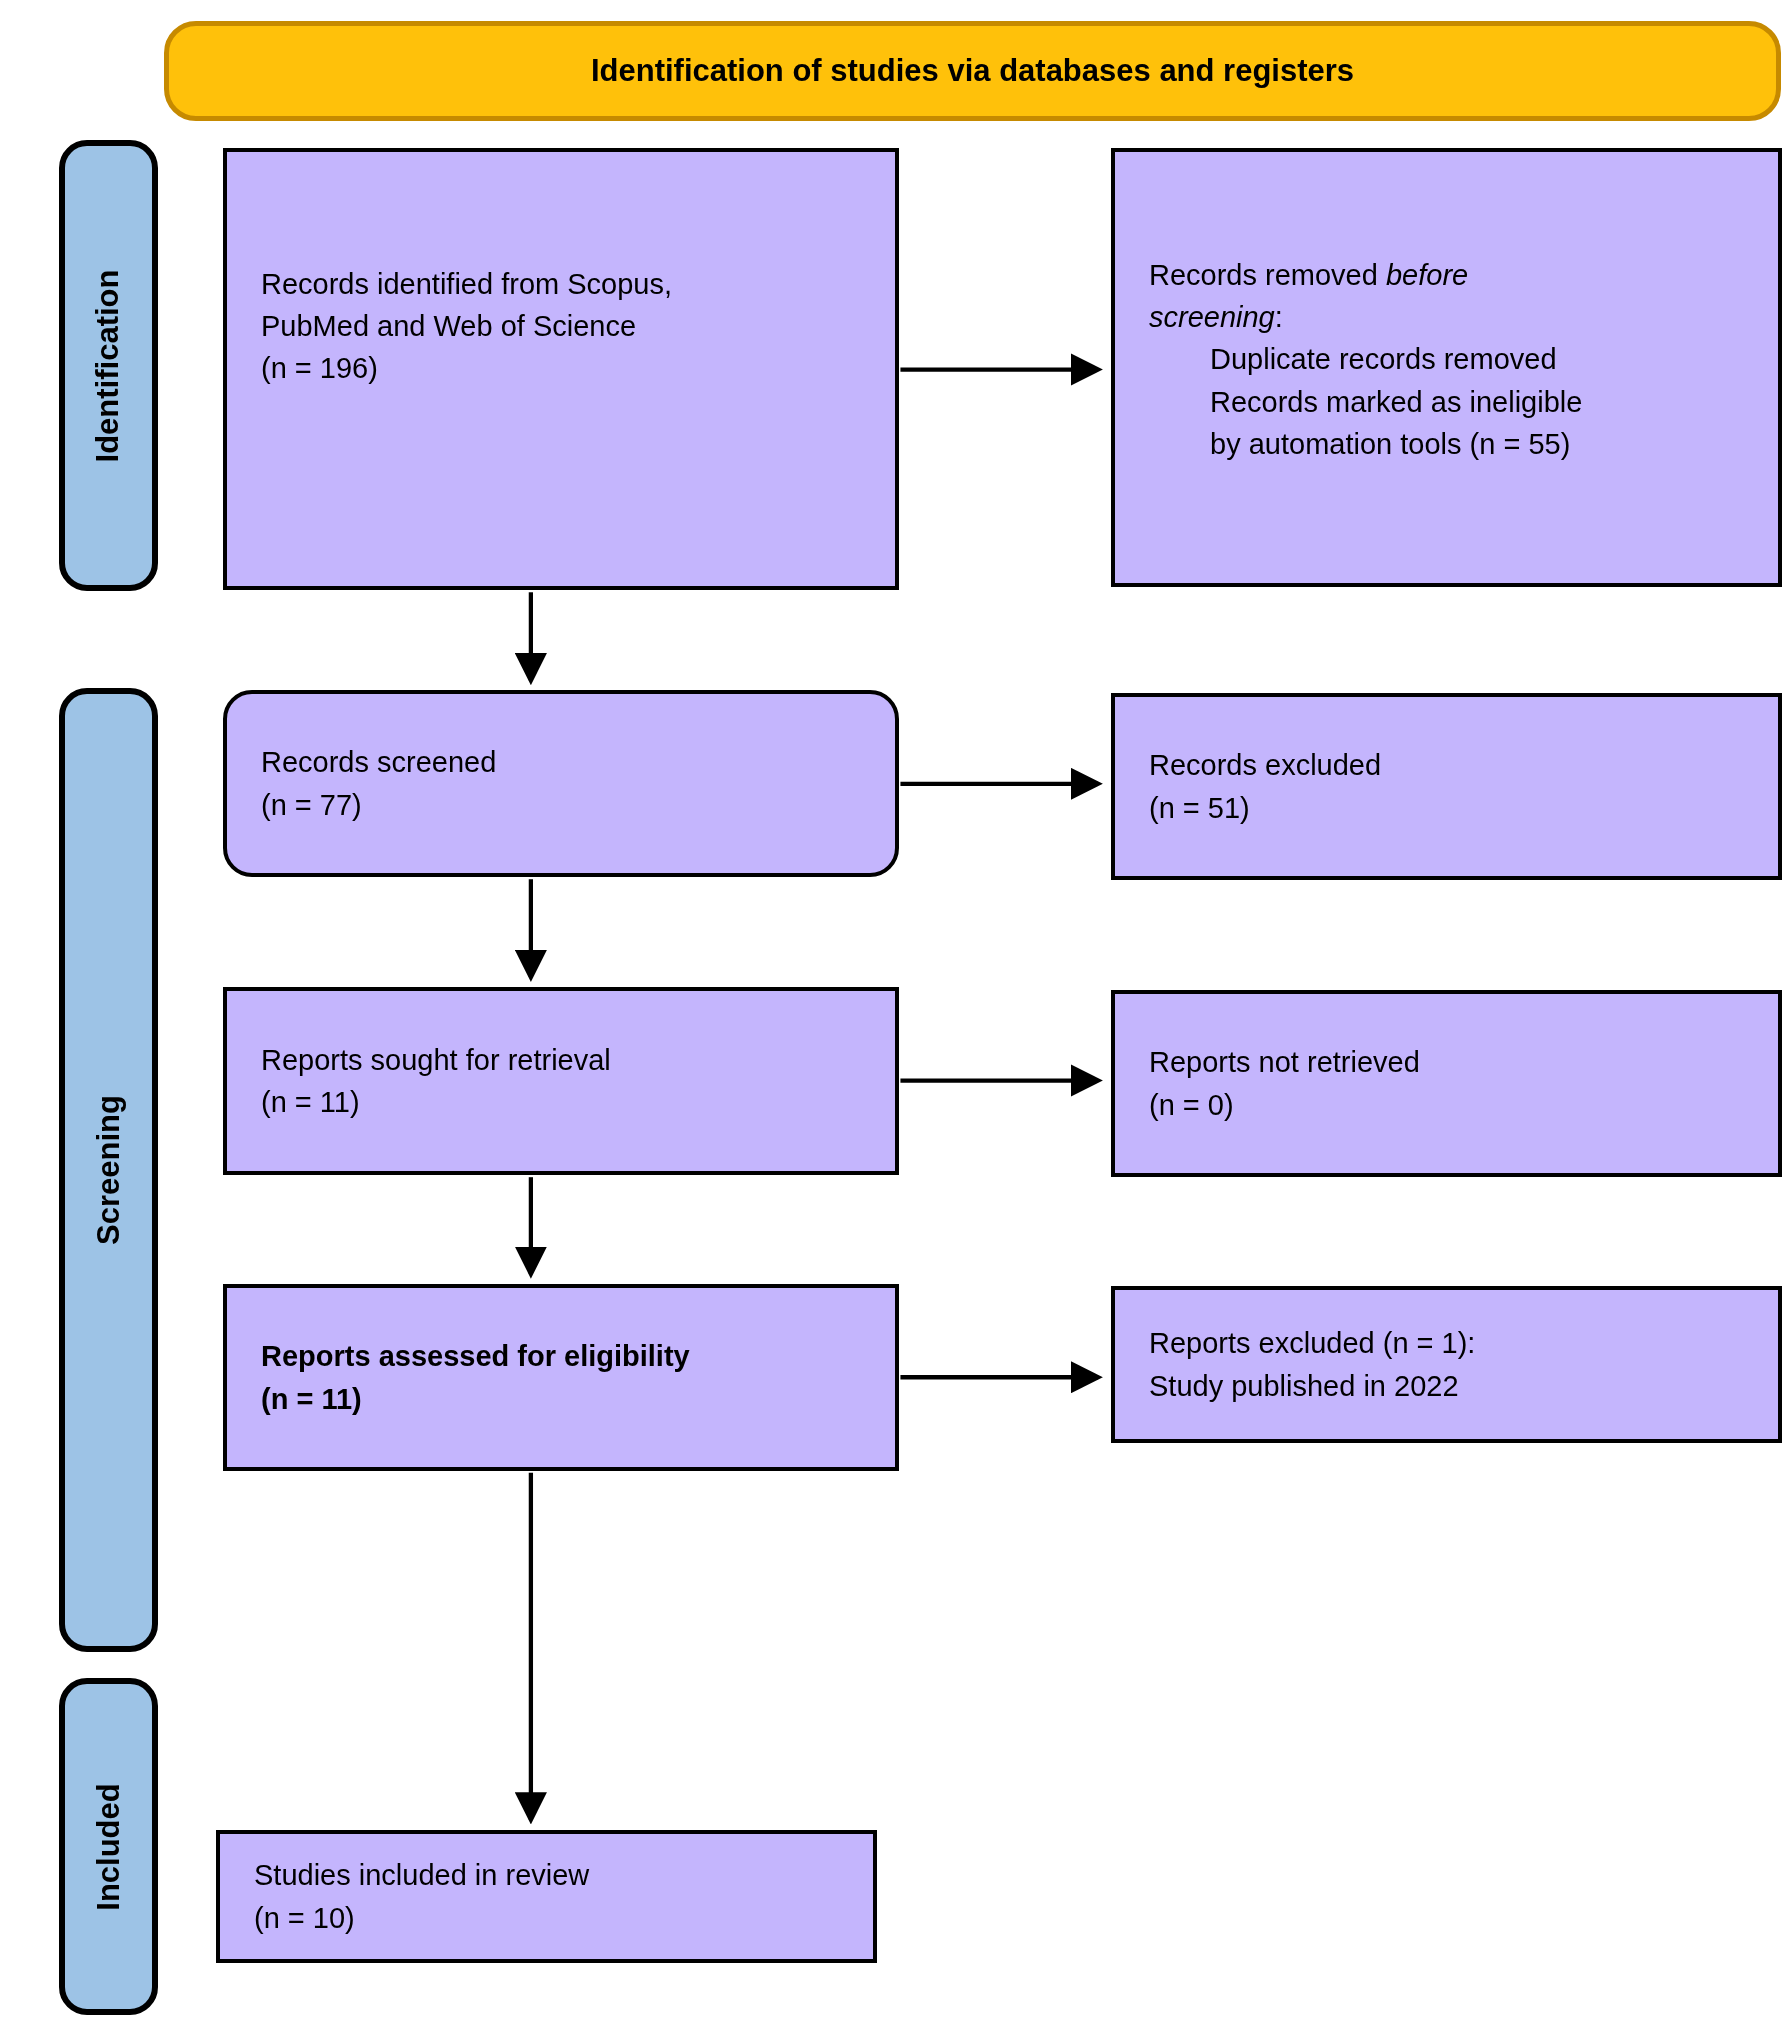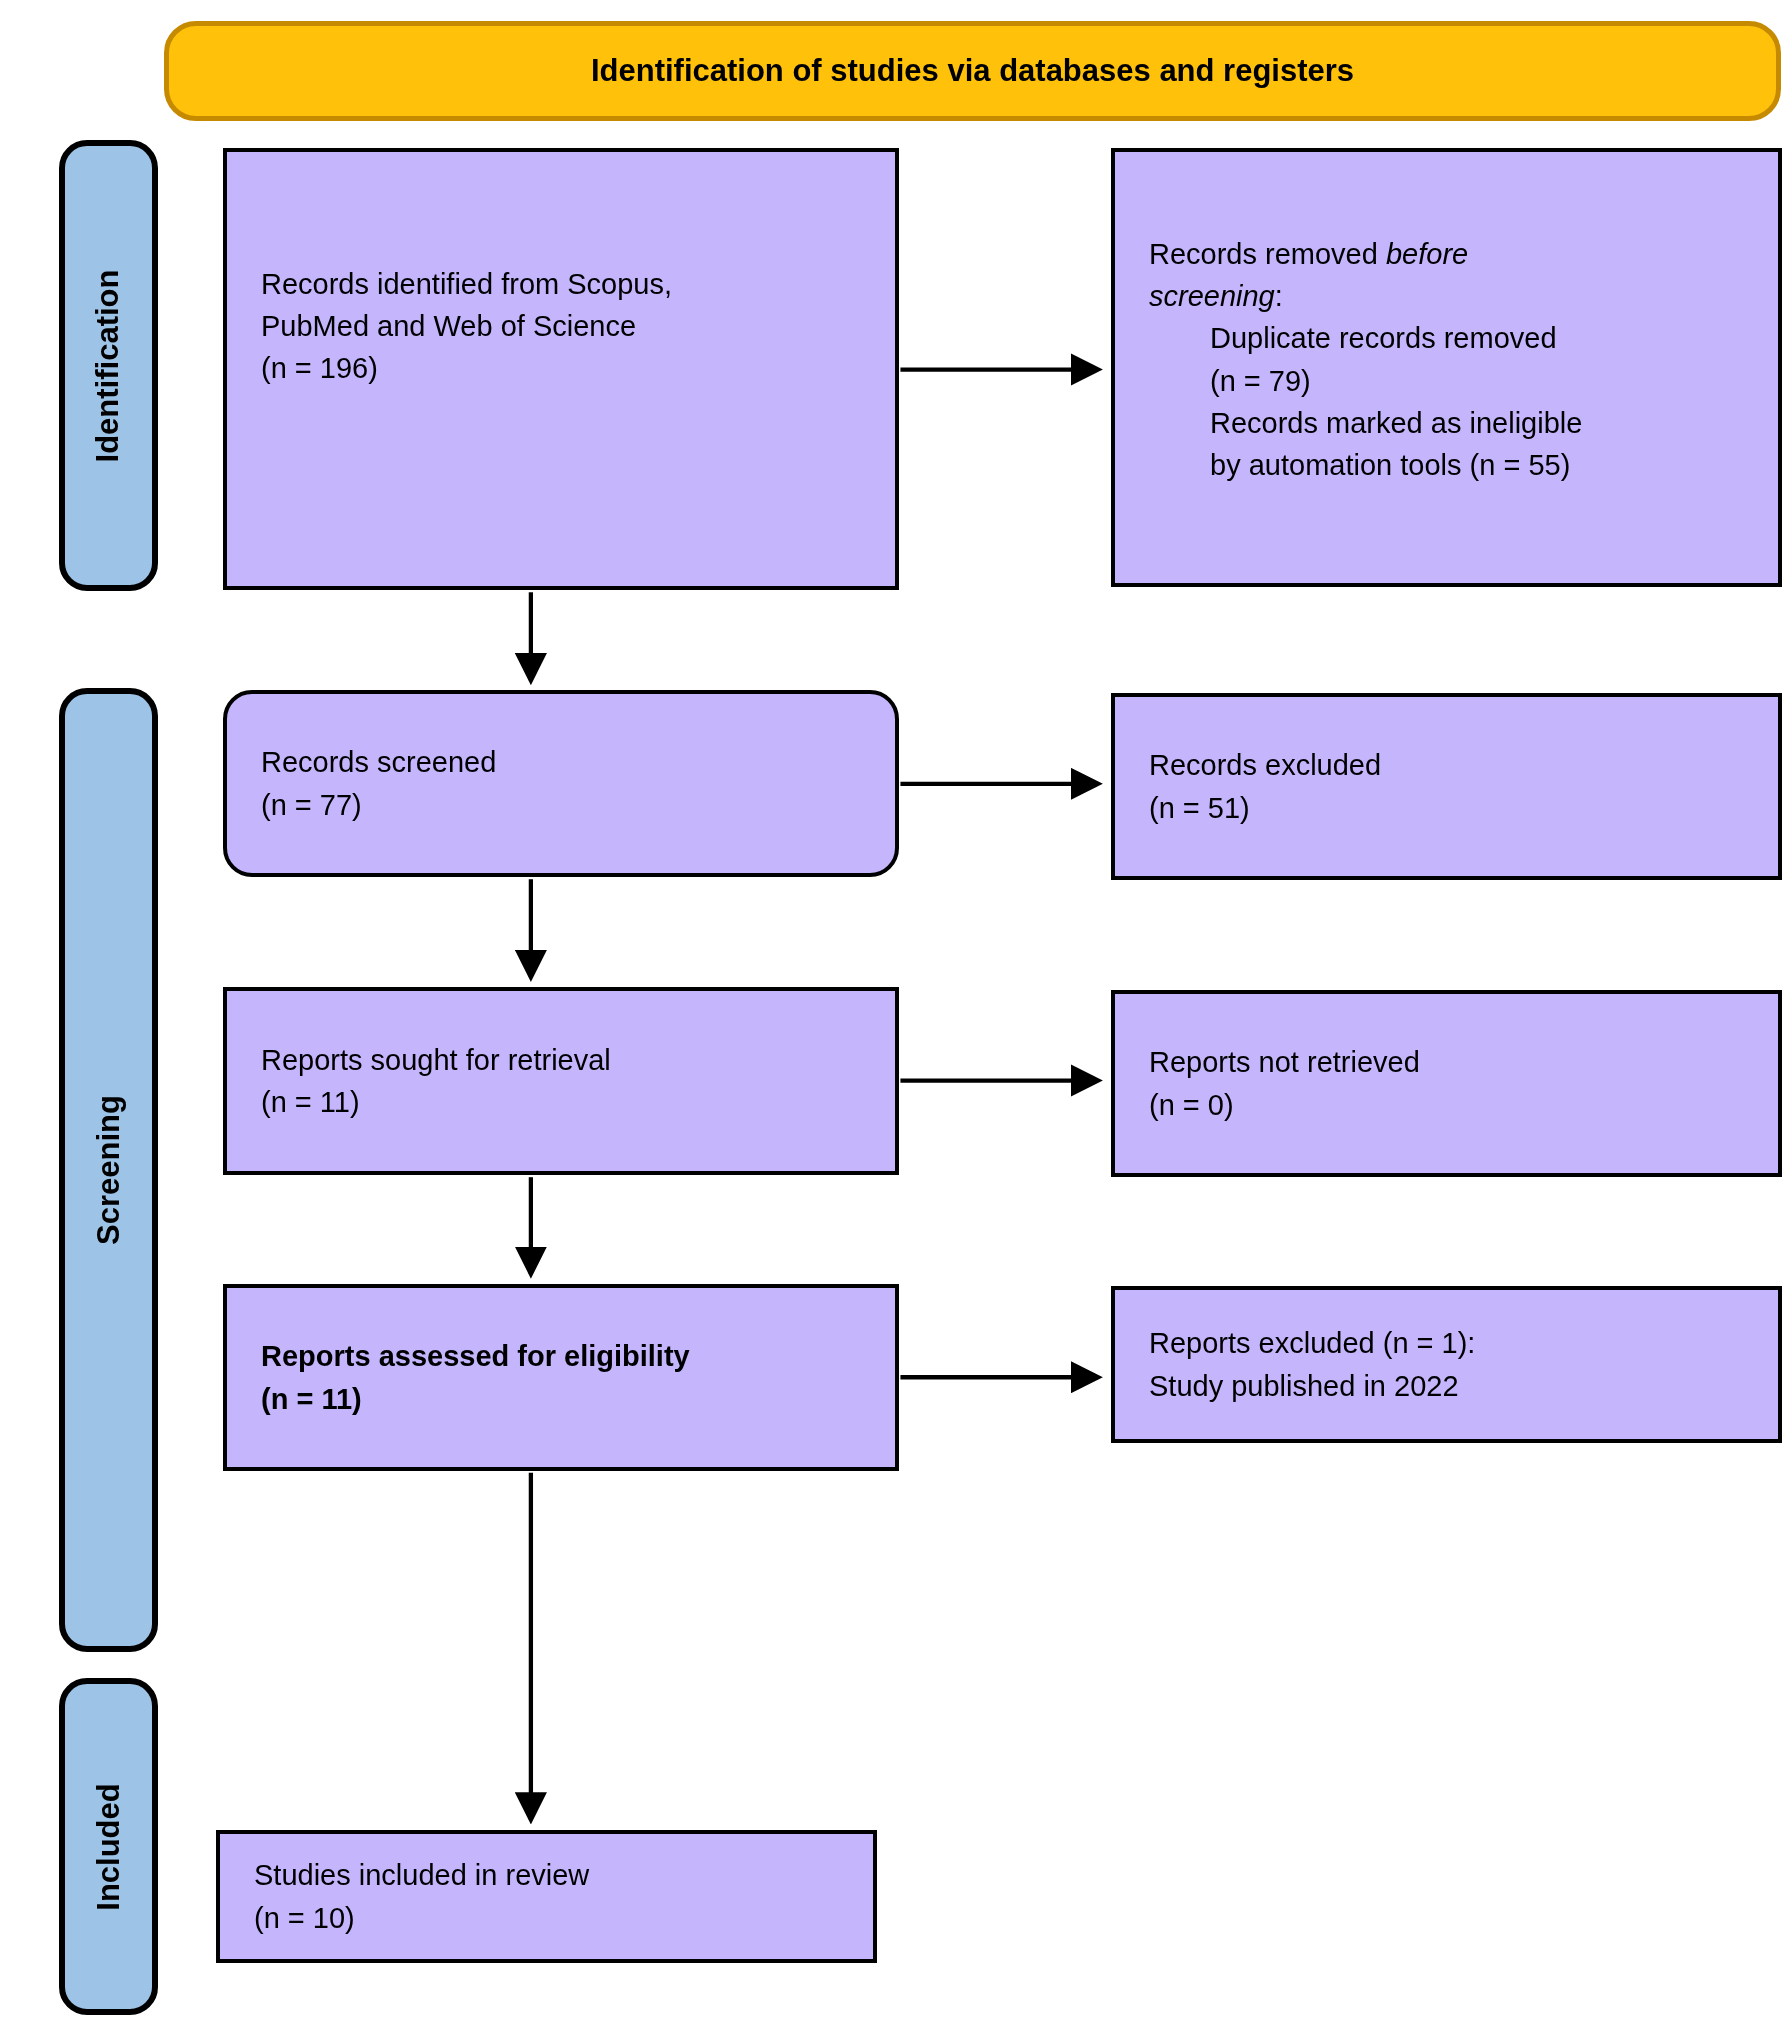--- a/index.html
+++ b/index.html
@@ -117,21 +117,20 @@
   <div class="fbox box-identified">
     <span class="line">Records identified from Scopus,</span>
     <span class="line">PubMed and Web of Science</span>
     <span class="line">(n = 196)</span>
   </div>
 
   <div class="fbox box-removed">
     <span class="line"><span>Records removed </span><span class="italic">before</span></span>
     <span class="line"><span class="italic">screening</span><span>:</span></span>
     <span class="line indent">Duplicate records removed</span>
-    <span class="line indent">(n = 79)</span>
     <span class="line indent">Records marked as ineligible</span>
     <span class="line indent">by automation tools (n = 55)</span>
   </div>
 
   <div class="fbox box-screened">
     <span class="line">Records screened</span>
     <span class="line">(n = 77)</span>
   </div>
   <div class="fbox box-excluded">
     <span class="line">Records excluded</span>

